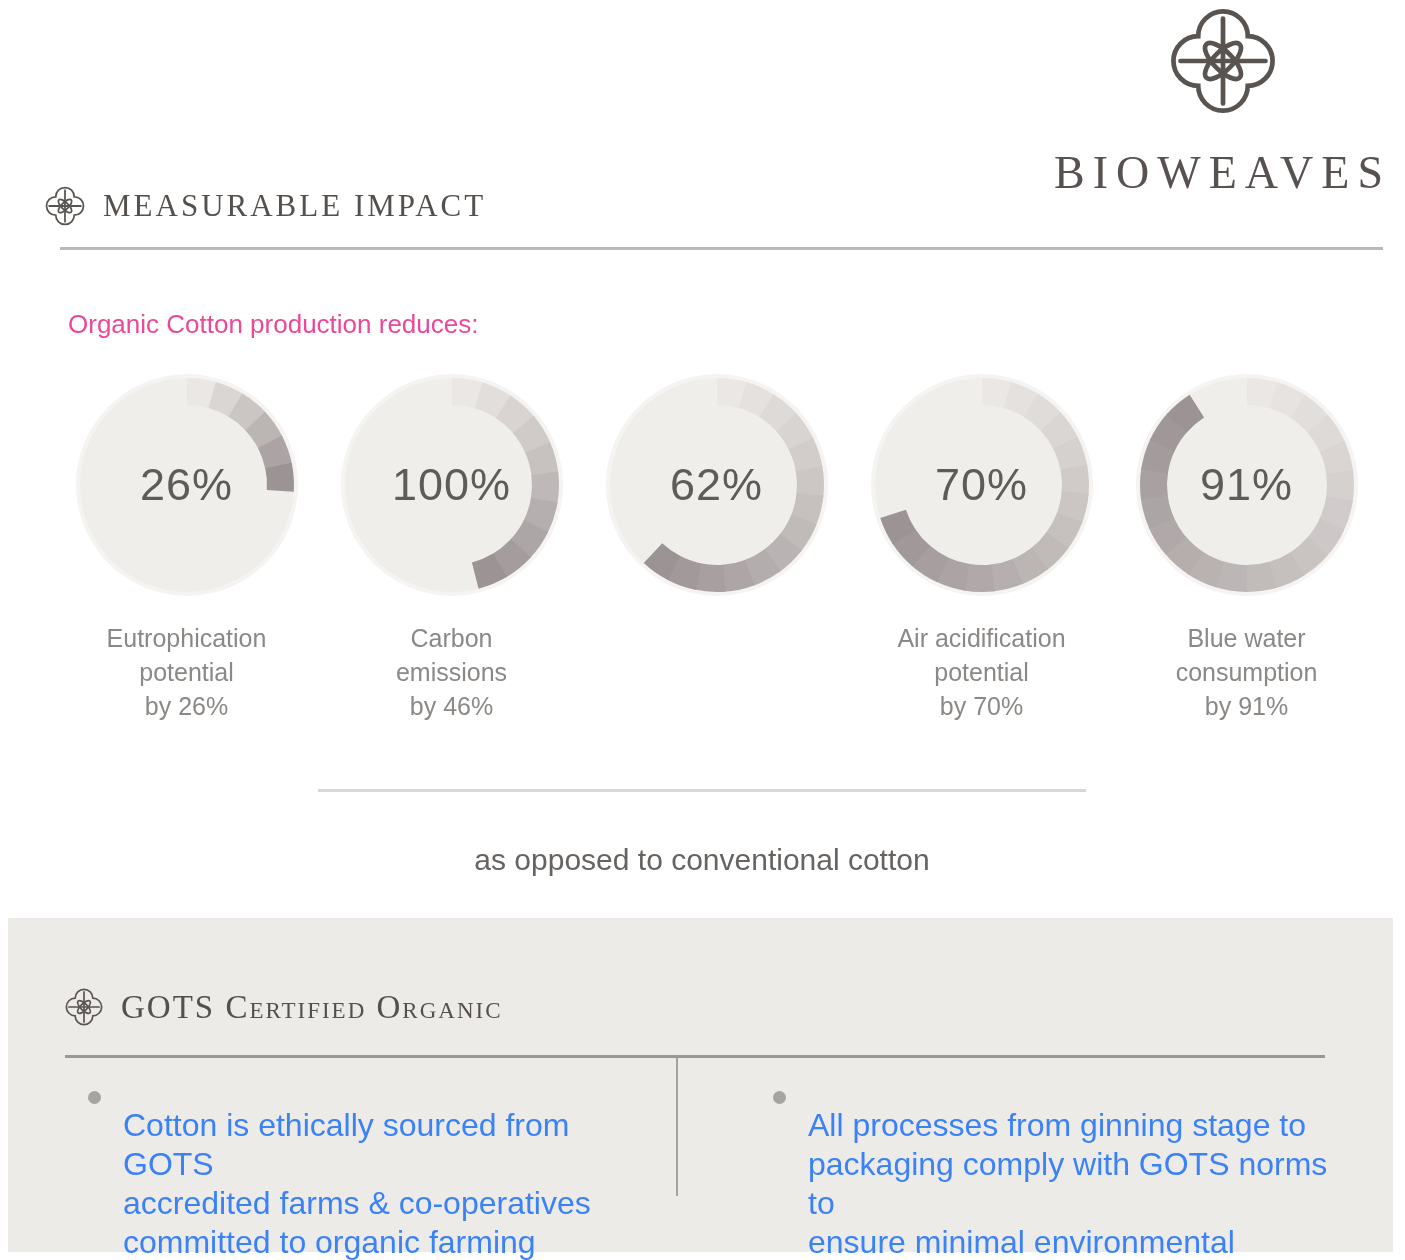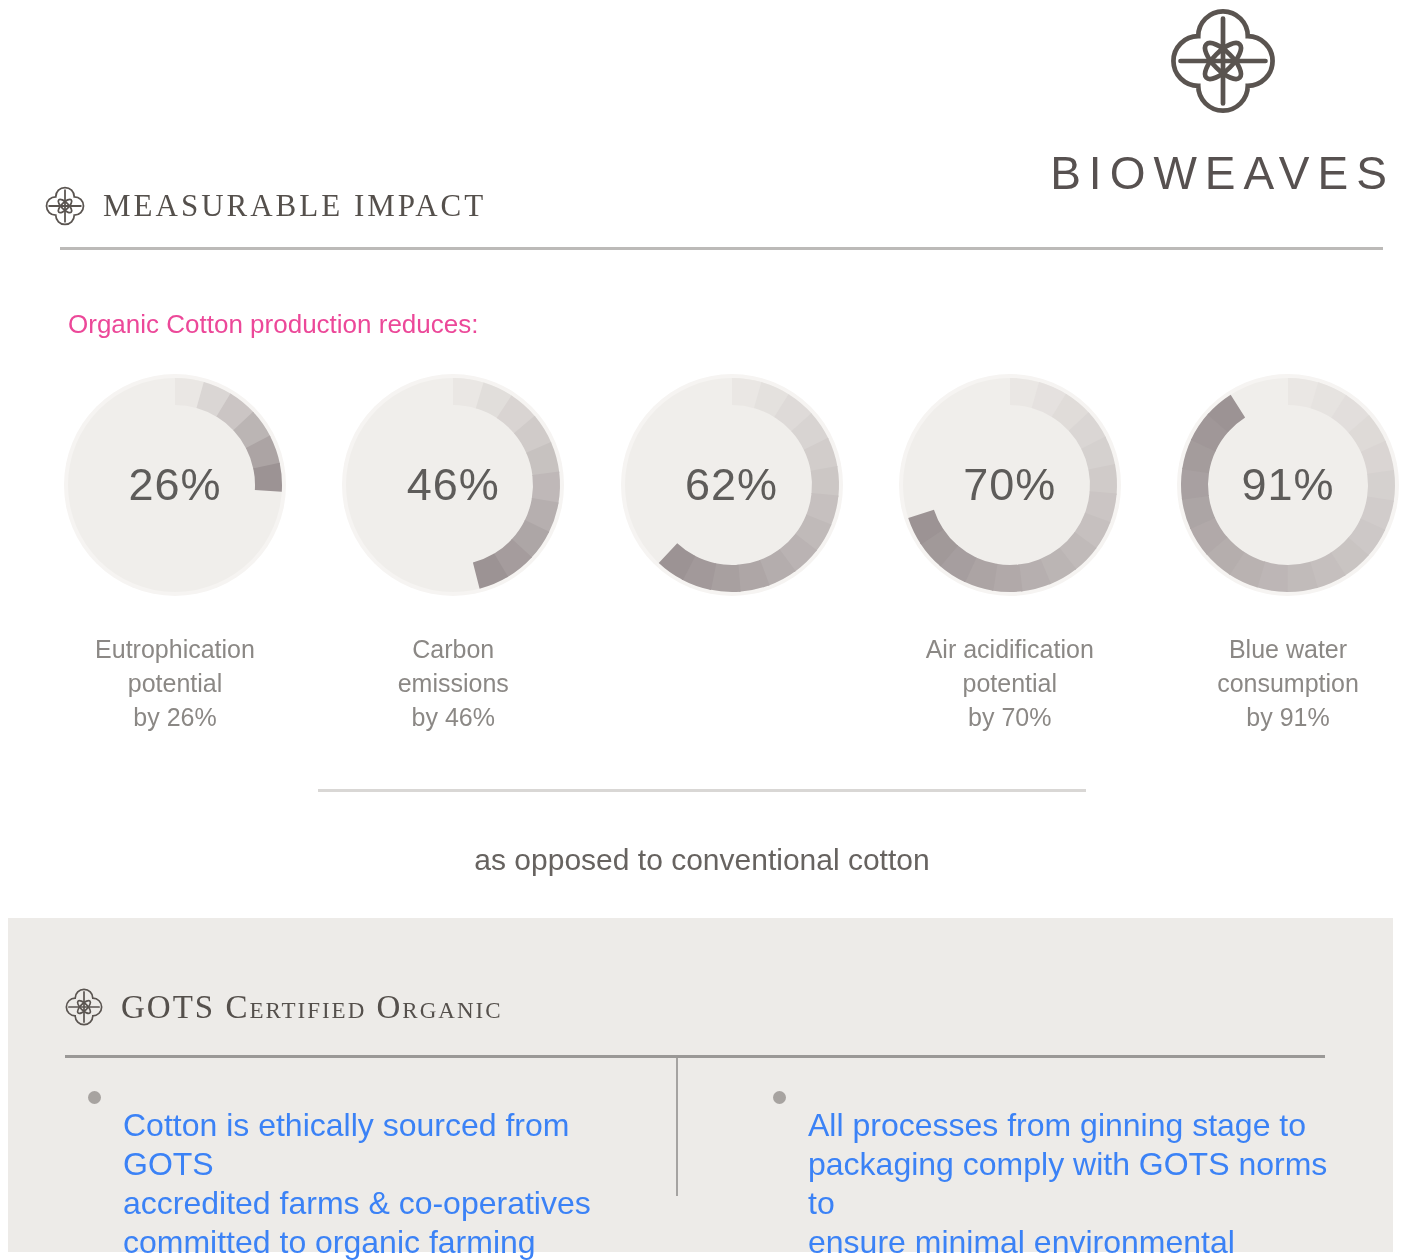--- a/index.html
+++ b/index.html
@@ -4,49 +4,49 @@
 <style>
   html,body{margin:0;padding:0;}
   body{
     width:1405px;height:1260px;position:relative;background:#ffffff;
     font-family:"Liberation Sans",sans-serif;overflow:hidden;
   }
   
   .brand{position:absolute;left:1040px;top:0;width:365px;text-align:center;}
   .brand-logo{margin:2px auto 0;width:118px;height:118px;}
   .brand-name{
-    margin-top:26px;font-family:Liberation Sans, sans-serif;font-size:46px;
+    margin-top:26px;font-family:Liberation Serif, serif;font-size:46px;
     letter-spacing:8px;color:#575150;white-space:nowrap;
   }
   
   .sec-head{position:absolute;display:flex;align-items:center;gap:16px;}
   #impact-head{left:43px;top:184px;}
   #gots-head{left:63px;top:986px;}
   .sec-title{
     font-family:"Liberation Serif",serif;font-weight:normal;margin:0;
     font-size:31px;letter-spacing:3px;color:#55504c;white-space:nowrap;
   }
   .sec-title.sc{font-variant:small-caps;font-size:33px;letter-spacing:2px;}
   
   .rule{position:absolute;padding:0;margin:0;border:0;}
   #rule-impact{left:60px;top:247px;width:1323px;height:3px;background:#bcbab8;}
   #rule-caption{left:318px;top:789px;width:768px;height:3px;background:#d9d7d5;}
   #rule-gots{left:65px;top:1055px;width:1260px;height:3px;background:#9a9896;}
   #vdivider{position:absolute;left:676px;top:1058px;width:2px;height:138px;background:#a5a3a1;}
   
   #subtitle{position:absolute;left:68px;top:283px;font-size:26px;color:#ec4899;}
-  #donut-row{position:absolute;left:60px;top:370px;width:1343px;display:flex;justify-content:space-between;}
+  #donut-row{position:absolute;left:45px;top:370px;width:1343px;display:flex;justify-content:center;gap:35px;}
   .donut{position:relative;width:230px;}
   .pct{
     position:absolute;left:0;top:0;width:230px;height:230px;
     display:flex;align-items:center;justify-content:center;
     font-size:45px;color:#5e5c5a;letter-spacing:1px;
   }
   .cap{
-    margin-top:28px;text-align:center;font-size:25px;line-height:34px;
+    margin-top:17px;text-align:center;font-size:25px;line-height:34px;
     color:#8b8885;white-space:pre-line;
   }
   #footnote{position:absolute;left:318px;top:813px;width:768px;text-align:center;font-size:30px;color:#676360;}
   
   .panel{position:absolute;left:8px;top:918px;width:1385px;height:334px;background:#edebe8;}
   .bullet{position:absolute;display:flex;gap:22px;}
   #bullet-left{left:80px;top:160px;width:530px;}
   #bullet-right{left:765px;top:160px;width:560px;}
   .dot{flex:0 0 13px;width:13px;height:13px;border-radius:50%;background:#a7a3a0;margin-top:13px;}
   .bullet-text{font-size:32px;line-height:39px;color:#3b82f6;white-space:pre-line;margin-top:28px;}
@@ -104,21 +104,21 @@
         <path d="M 115.00 21.50 A 93.5 93.5 0 0 1 142.90 25.76" fill="none" stroke="rgb(234,231,228)" stroke-width="27"></path>
         <path d="M 141.65 25.38 A 93.5 93.5 0 0 1 167.18 37.41" fill="none" stroke="rgb(225,222,219)" stroke-width="27"></path>
         <path d="M 166.09 36.69 A 93.5 93.5 0 0 1 187.13 55.50" fill="none" stroke="rgb(217,212,210)" stroke-width="27"></path>
         <path d="M 186.29 54.50 A 93.5 93.5 0 0 1 201.09 78.53" fill="none" stroke="rgb(208,203,201)" stroke-width="27"></path>
         <path d="M 200.58 77.33 A 93.5 93.5 0 0 1 207.92 104.58" fill="none" stroke="rgb(199,194,192)" stroke-width="27"></path>
         <path d="M 207.76 103.28 A 93.5 93.5 0 0 1 207.03 131.49" fill="none" stroke="rgb(191,184,184)" stroke-width="27"></path>
         <path d="M 207.26 130.21 A 93.5 93.5 0 0 1 198.52 157.04" fill="none" stroke="rgb(182,175,175)" stroke-width="27"></path>
         <path d="M 199.09 155.87 A 93.5 93.5 0 0 1 183.07 179.10" fill="none" stroke="rgb(173,166,166)" stroke-width="27"></path>
         <path d="M 183.96 178.14 A 93.5 93.5 0 0 1 161.98 195.84" fill="none" stroke="rgb(165,156,157)" stroke-width="27"></path>
         <path d="M 163.10 195.18 A 93.5 93.5 0 0 1 138.25 205.56" fill="none" stroke="rgb(156,147,148)" stroke-width="27"></path>
-      </svg><div class="pct">46%</div><div class="cap">Carbon
+      </svg><div class="pct">100%</div><div class="cap">Carbon
 emissions
 by 46%</div></div>
     <div class="donut"><svg width="230" height="230" viewBox="0 0 230 230">
         <circle cx="115" cy="115" r="111" fill="#f6f4f2"></circle>
         <circle cx="115" cy="115" r="107" fill="#f0eeeb"></circle>
         <path d="M 115.00 21.50 A 93.5 93.5 0 0 1 141.94 25.46" fill="none" stroke="rgb(234,231,228)" stroke-width="27"></path>
         <path d="M 140.68 25.10 A 93.5 93.5 0 0 1 165.49 36.31" fill="none" stroke="rgb(228,225,222)" stroke-width="27"></path>
         <path d="M 164.39 35.61 A 93.5 93.5 0 0 1 185.17 53.20" fill="none" stroke="rgb(222,218,216)" stroke-width="27"></path>
         <path d="M 184.30 52.23 A 93.5 93.5 0 0 1 199.44 74.85" fill="none" stroke="rgb(216,212,210)" stroke-width="27"></path>
         <path d="M 198.87 73.68 A 93.5 93.5 0 0 1 207.22 99.59" fill="none" stroke="rgb(210,205,203)" stroke-width="27"></path>

